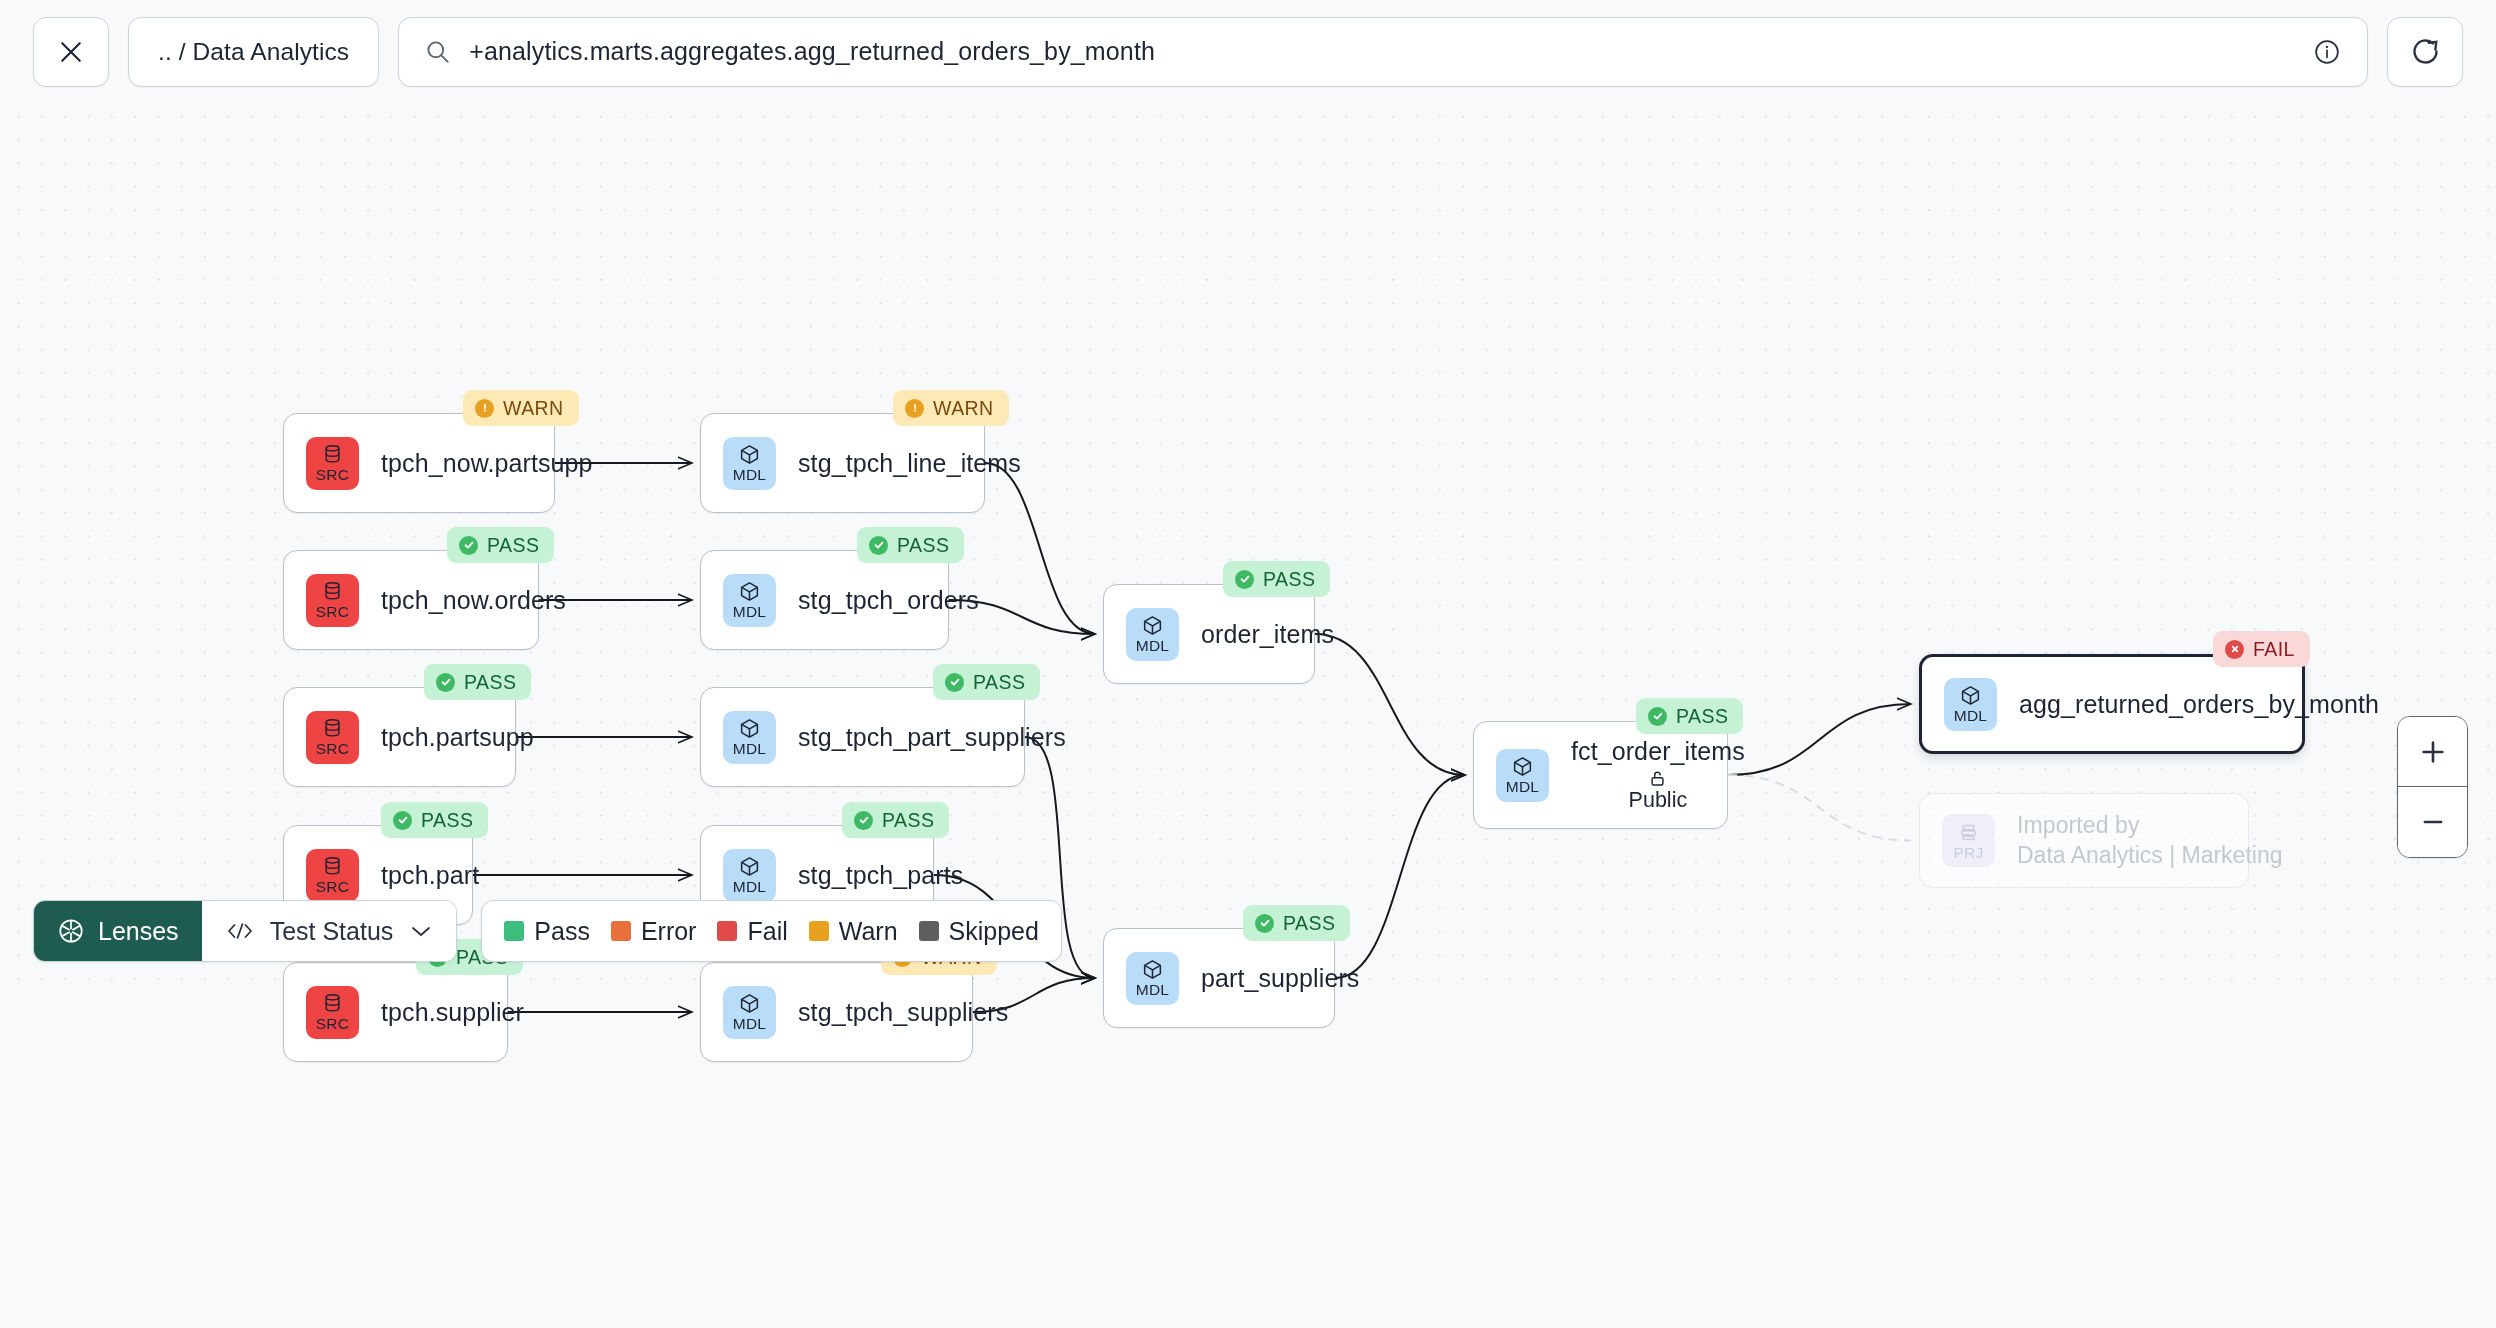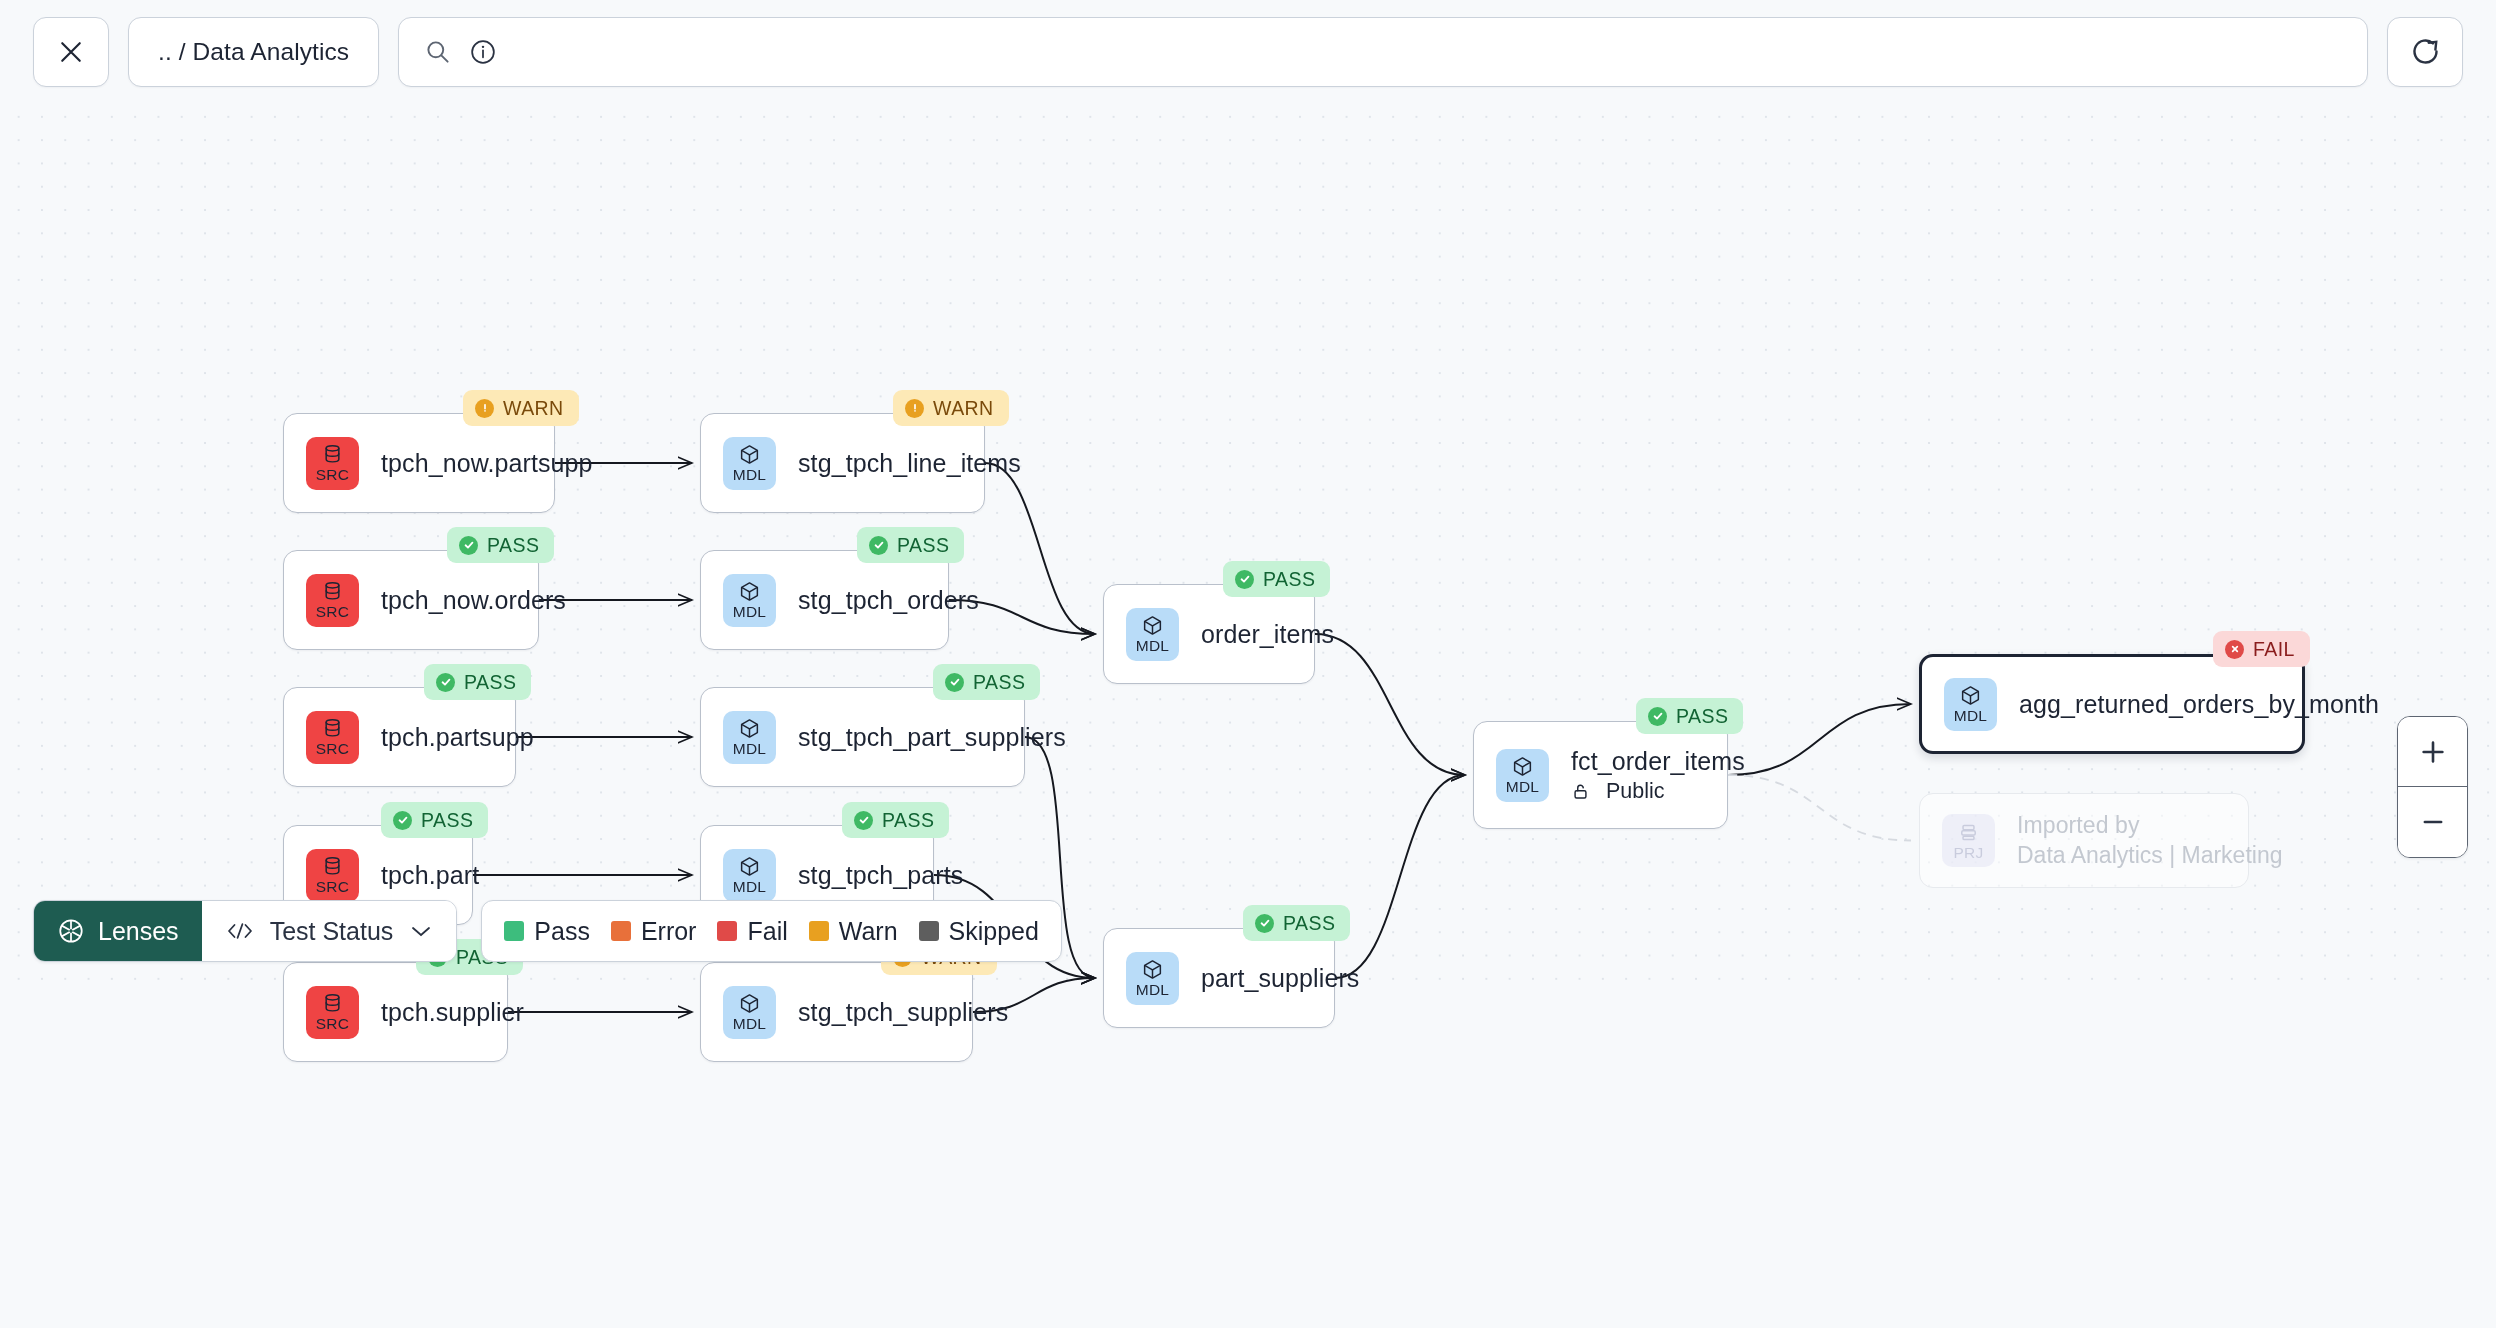--- a/index.html
+++ b/index.html
@@ -114,22 +114,22 @@
   .ntype.prj .tcode { color: #8e94b8; }
   .nbody { margin-left: 22px; display: flex; flex-direction: column; gap: 3px; }
   .nlabel {
     font-size: 25px;
     color: #1d2433;
     letter-spacing: .1px;
     white-space: nowrap;
   }
   .node.ghost .nlabel { color: #c3c8d0; font-size: 23px; }
   .nsub {
-    display: flex; align-items: center; gap: 16px;
-    font-size: 21.5px; color: #1d2433;
+    display: flex; align-items: center; gap: 0;
+    font-size: 21.5px; color: #1d2433; flex-direction: column;
   }
   .nsub svg { width: 19px; height: 19px; }
   .ghost-sub { font-size: 23px; color: #c3c8d0; white-space: nowrap; }
 
   
   .badge {
     position: absolute;
     height: 36px;
     border-radius: 9px;
     display: flex; align-items: center;
@@ -233,20 +233,21 @@
 
     <div class="hbtn" id="breadcrumb-btn">
       <span>.. / Data Analytics</span>
     </div>
 
     <div id="search-box">
       <svg class="search-ic" viewBox="0 0 24 24" fill="none" stroke="#5d6572" stroke-width="1.7" stroke-linecap="round">
         <circle cx="10.5" cy="10.5" r="6.6"></circle>
         <path d="M15.4 15.4 L21 21"></path>
       </svg>
+      <div id="search-value">+analytics.marts.aggregates.agg_returned_orders_by_month</div>
       <svg id="info-icon" viewBox="0 0 24 24" fill="none" stroke="#2a3242" stroke-width="1.5" stroke-linecap="round">
         <circle cx="12" cy="12" r="9.3"></circle>
         <path d="M12 10.6 L12 16.6"></path>
         <circle cx="12" cy="7.6" r="1.05" fill="#2a3242" stroke="none"></circle>
       </svg>
     </div>
 
     <div class="hbtn" id="refresh-btn">
       <svg viewBox="0 0 24 24" fill="none" stroke="#2a3242" stroke-width="1.75" stroke-linecap="round">
         <path d="M20 12a8 8 0 1 1-2.6-5.9"></path>

